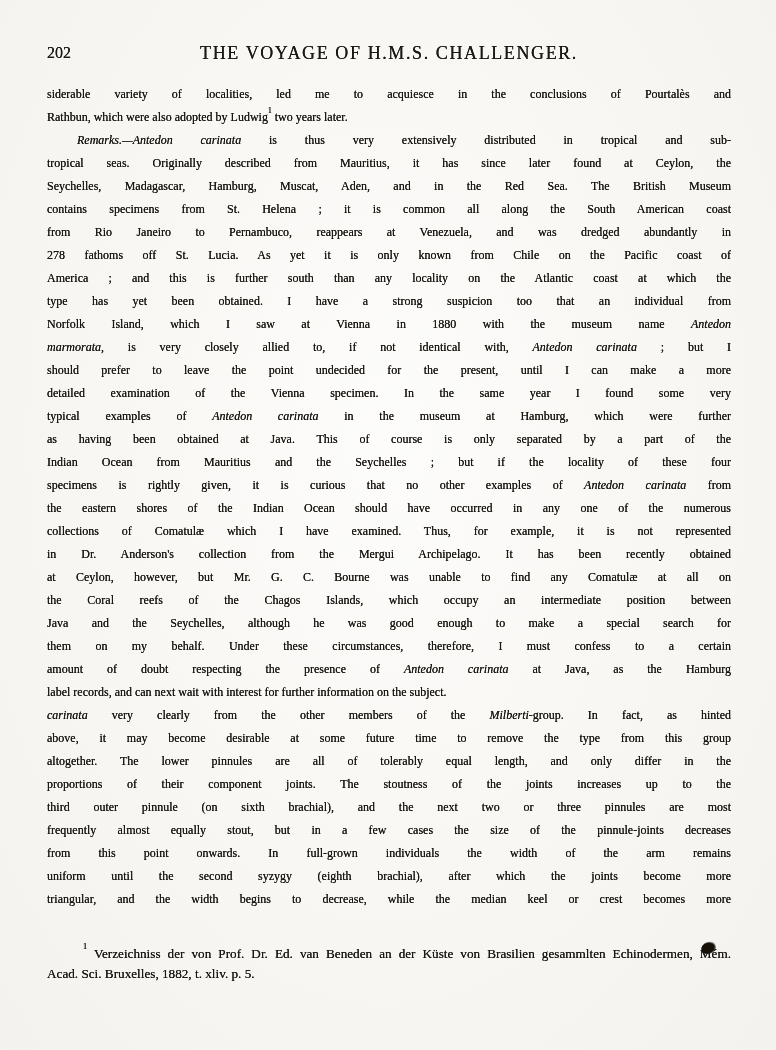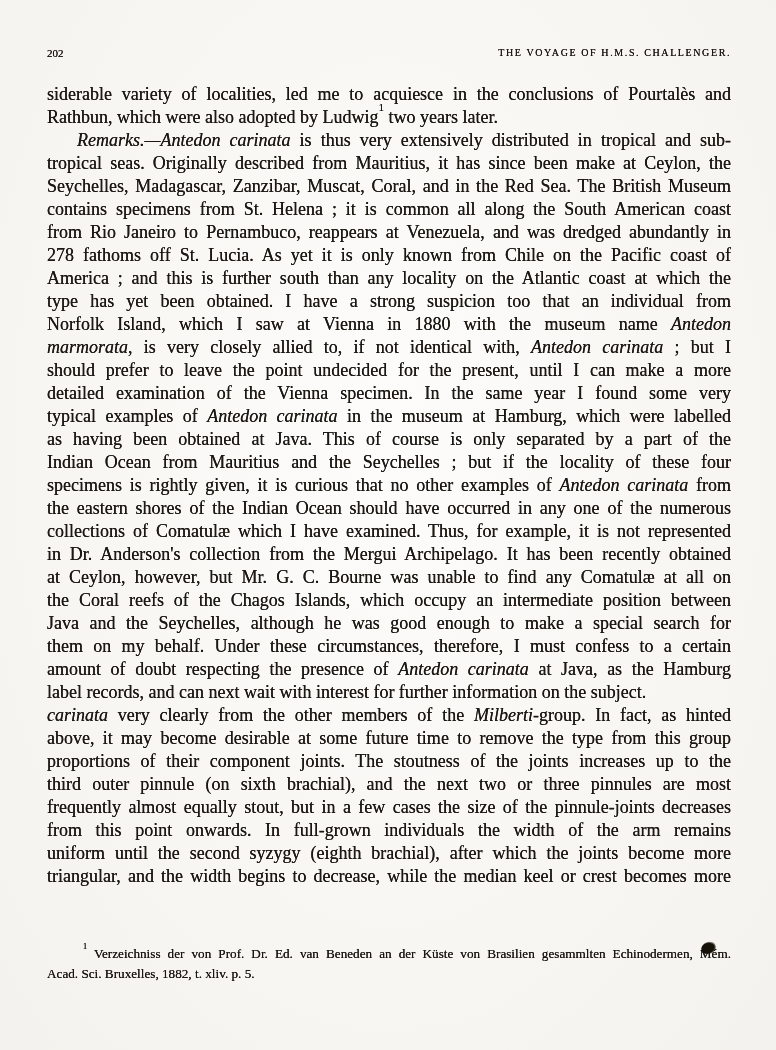--- a/index.html
+++ b/index.html
@@ -10,26 +10,26 @@
   body{width:776px;height:1050px;background:var(--paper);}
   .page{
     position:relative;width:776px;height:1050px;overflow:hidden;
     background:var(--paper);
     background-image:radial-gradient(ellipse at 50% 42%, rgba(255,255,255,.55) 0%, rgba(120,110,95,.05) 100%);
     color:var(--ink);
     font-family:"Liberation Serif","DejaVu Serif",serif;
     text-shadow:0 0 .4px currentColor;
   }
   .header{position:absolute;top:42px;left:47px;width:684px;height:22px;}
-  .pagenum{position:absolute;left:0;top:0;font-size:11px;line-height:22px;}
-  .title{display:block;text-align:right;font-size:10px;letter-spacing:1.6px;line-height:22px;}
+  .pagenum{position:absolute;left:0;top:0;font-size:16px;line-height:22px;}
+  .title{display:block;text-align:center;font-size:18px;letter-spacing:1.6px;line-height:22px;}
   .bodytext{position:absolute;top:83px;left:47px;width:684px;}
   .para{margin:0;}
   .line{
-    font-size:18px;line-height:23px;
+    font-size:12px;line-height:23px;
     text-align:justify;text-align-last:justify;
     white-space:normal;
   }
   .line.lastfree{text-align-last:left;}
   .line.indent{text-indent:30px;}
   i{font-style:italic;margin-top:12px;}
   sup{font-size:.62em;line-height:0;position:relative;top:-.45em;}
   .footnote{position:absolute;top:944px;left:47px;width:684px;}
   .footnote .line{font-size:13.2px;line-height:20px;}
   .footnote .line.indent{text-indent:36px;}
@@ -48,48 +48,49 @@
     <span class="pagenum">202</span>
     <span class="title">THE VOYAGE OF H.M.S. CHALLENGER.</span>
   </div>
   <div class="bodytext">
       <div class="para">
         <div class="line"><span>siderable variety of localities, led me to acquiesce in the conclusions of Pourtalès and</span></div>
         <div class="line lastfree"><span>Rathbun, which were also adopted by Ludwig</span><sup>1</sup><span> two years later.</span></div>
       </div>
       <div class="para">
         <div class="line indent"><i>Remarks.—Antedon carinata</i><span> is thus very extensively distributed in tropical and sub-</span></div>
-        <div class="line"><span>tropical seas. Originally described from Mauritius, it has since been make at Ceylon, the</span></div>
-        <div class="line"><span>Seychelles, Madagascar, Zanzibar, Muscat, Coral, and in the Red Sea. The British Museum</span></div>
+        <div class="line"><span>tropical seas. Originally described from Mauritius, it has since later found at Ceylon, the</span></div>
+        <div class="line"><span>Seychelles, Madagascar, Hamburg, Muscat, Aden, and in the Red Sea. The British Museum</span></div>
         <div class="line"><span>contains specimens from St. Helena ; it is common all along the South American coast</span></div>
         <div class="line"><span>from Rio Janeiro to Pernambuco, reappears at Venezuela, and was dredged abundantly in</span></div>
         <div class="line"><span>278 fathoms off St. Lucia. As yet it is only known from Chile on the Pacific coast of</span></div>
         <div class="line"><span>America ; and this is further south than any locality on the Atlantic coast at which the</span></div>
         <div class="line"><span>type has yet been obtained. I have a strong suspicion too that an individual from</span></div>
         <div class="line"><span>Norfolk Island, which I saw at Vienna in 1880 with the museum name </span><i>Antedon</i></div>
         <div class="line"><i>marmorata</i><span>, is very closely allied to, if not identical with, </span><i>Antedon carinata</i><span> ; but I</span></div>
         <div class="line"><span>should prefer to leave the point undecided for the present, until I can make a more</span></div>
         <div class="line"><span>detailed examination of the Vienna specimen. In the same year I found some very</span></div>
-        <div class="line"><span>typical examples of </span><i>Antedon carinata</i><span> in the museum at Hamburg, which were labelled</span></div>
+        <div class="line"><span>typical examples of </span><i>Antedon carinata</i><span> in the museum at Hamburg, which were further</span></div>
         <div class="line"><span>as having been obtained at Java. This of course is only separated by a part of the</span></div>
         <div class="line"><span>Indian Ocean from Mauritius and the Seychelles ; but if the locality of these four</span></div>
         <div class="line"><span>specimens is rightly given, it is curious that no other examples of </span><i>Antedon carinata</i><span> from</span></div>
         <div class="line"><span>the eastern shores of the Indian Ocean should have occurred in any one of the numerous</span></div>
         <div class="line"><span>collections of Comatulæ which I have examined. Thus, for example, it is not represented</span></div>
         <div class="line"><span>in Dr. Anderson's collection from the Mergui Archipelago. It has been recently obtained</span></div>
         <div class="line"><span>at Ceylon, however, but Mr. G. C. Bourne was unable to find any Comatulæ at all on</span></div>
         <div class="line"><span>the Coral reefs of the Chagos Islands, which occupy an intermediate position between</span></div>
         <div class="line"><span>Java and the Seychelles, although he was good enough to make a special search for</span></div>
         <div class="line"><span>them on my behalf. Under these circumstances, therefore, I must confess to a certain</span></div>
         <div class="line"><span>amount of doubt respecting the presence of </span><i>Antedon carinata</i><span> at Java, as the Hamburg</span></div>
         <div class="line lastfree"><span>label records, and can next wait with interest for further information on the subject.</span></div>
       </div>
       <div class="para">
         <div class="line"><i>carinata</i><span> very clearly from the other members of the </span><i>Milberti</i><span>-group. In fact, as hinted</span></div>
         <div class="line"><span>above, it may become desirable at some future time to remove the type from this group</span></div>
+        <div class="line"><span>altogether. The lower pinnules are all of tolerably equal length, and only differ in the</span></div>
         <div class="line"><span>proportions of their component joints. The stoutness of the joints increases up to the</span></div>
         <div class="line"><span>third outer pinnule (on sixth brachial), and the next two or three pinnules are most</span></div>
         <div class="line"><span>frequently almost equally stout, but in a few cases the size of the pinnule-joints decreases</span></div>
         <div class="line"><span>from this point onwards. In full-grown individuals the width of the arm remains</span></div>
         <div class="line"><span>uniform until the second syzygy (eighth brachial), after which the joints become more</span></div>
         <div class="line"><span>triangular, and the width begins to decrease, while the median keel or crest becomes more</span></div>
       </div>
     </div>
   <div class="footnote">
       <div class="line indent"><sup>1</sup><span> Verzeichniss der von Prof. Dr. Ed. van Beneden an der Küste von Brasilien gesammlten Echinodermen, Mém.</span></div>

